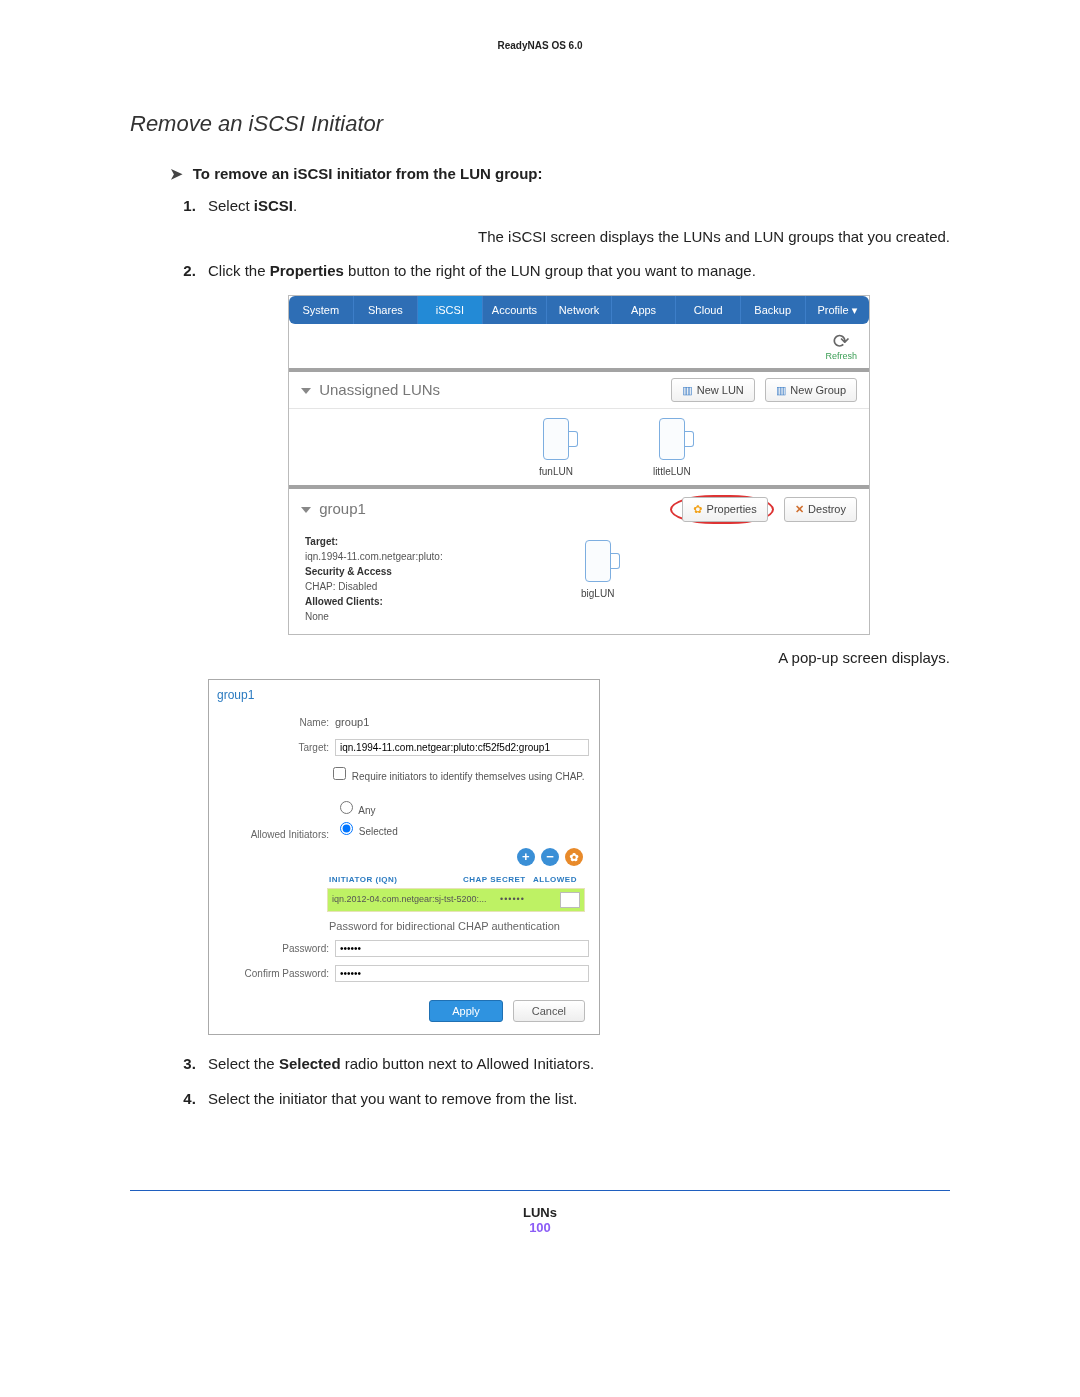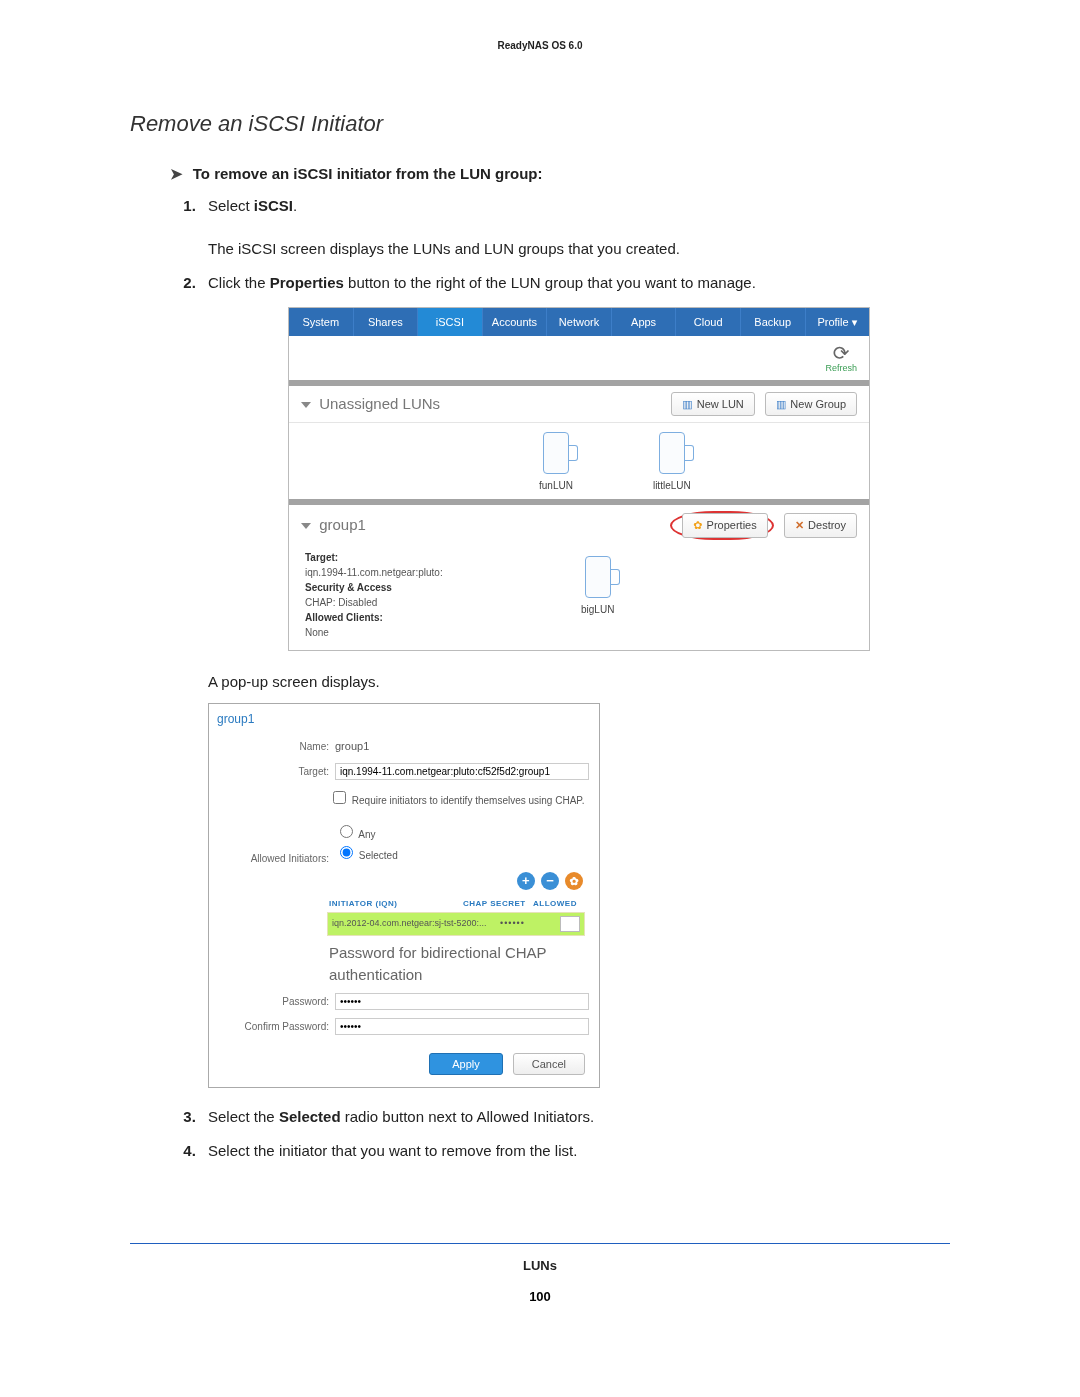--- a/index.html
+++ b/index.html
@@ -43,36 +43,38 @@
   }
   ol.steps > li {
     padding-left: 8px;
     margin-bottom: 12px;
     line-height: 1.5;
   }
   ol.steps > li::marker {
     font-weight: bold;
   }
   .sub {
-    margin-top: 20px;
+    margin-top: 8px;
+    text-align: right;
   }
   .bold { font-weight: bold; }
 
   
   .mock-iscsi {
     width: 580px;
     border: 1px solid #bbb;
     margin: 12px auto 12px auto;
     background: #fff;
   }
   .tabbar {
     display: flex;
     background: #2e6eb5;
     color: #fff;
     font-size: 11px;
+    border-radius: 6px;
   }
   .tabbar .tab {
     flex: 1;
     text-align: center;
     padding: 6px 0;
     border-right: 1px solid #3d7ec8;
   }
   .tabbar .tab:last-child { border-right: none; }
   .tabbar .tab.active { background: #238ad6; }
   .refresh-row {
@@ -88,21 +90,21 @@
   .refresh .icon {
     font-size: 20px;
     color: #666;
     line-height: 18px;
   }
   .section-row {
     display: flex;
     align-items: center;
     justify-content: space-between;
     padding: 6px 12px;
-    border-top: 6px solid #a3a3a3;
+    border-top: 4px solid #a3a3a3;
     gap: 32px;
   }
   .section-row .section-name {
     color: #777;
     font-size: 15px;
   }
   .collapse-arrow {
     display:inline-block;
     width:0;height:0;
     border-left:5px solid transparent;
@@ -231,42 +233,42 @@
     display:flex;align-items:center;
     margin:0 14px 0 118px;
     background:#bef264;
     border:1px solid #e6e3b8;
     padding:3px 4px;
     font-size:9px;
   }
   .init-row .c1{flex:1;}
   .init-row .c2{width:60px;letter-spacing:1px;}
   .init-row .c3{width:18px;height:14px;border:1px solid #bbb;background:#fff;}
-  .pw-section-title{font-size:15px;padding:6px 0 2px 120px;color:#666;}
+  .pw-section-title{font-size:11px;padding:6px 0 2px 120px;color:#666;}
   .popup-buttons{
     display:flex;justify-content:flex-end;gap:10px;padding:14px 14px 12px;
   }
   .btn-apply{
     background:#2f93e0;color:#fff;border:1px solid #1f70b3;
     padding:4px 22px;border-radius:3px;font-size:11px;
   }
   .btn-cancel{
     background:linear-gradient(#fff,#eee);color:#555;border:1px solid #bbb;
     padding:4px 18px;border-radius:3px;font-size:11px;
   }
 
   .footer {
     margin-top: 80px;
     text-align: center;
     font-size: 13px;
     border-top: 1px solid #1f5fbf;
     padding-top: 14px;
   }
   .footer .ftitle { font-weight: bold; }
-  .footer .pgnum { color: #000000; font-weight: bold; margin-top:16px; }
+  .footer .pgnum { color: #8b5cf6; font-weight: bold; margin-top:0; }
 </style>
 </head>
 <body>
 
 <div class="page">
 
   <div class="header">ReadyNAS OS 6.0</div>
 
   <div class="section-title">Remove an iSCSI Initiator</div>
 

